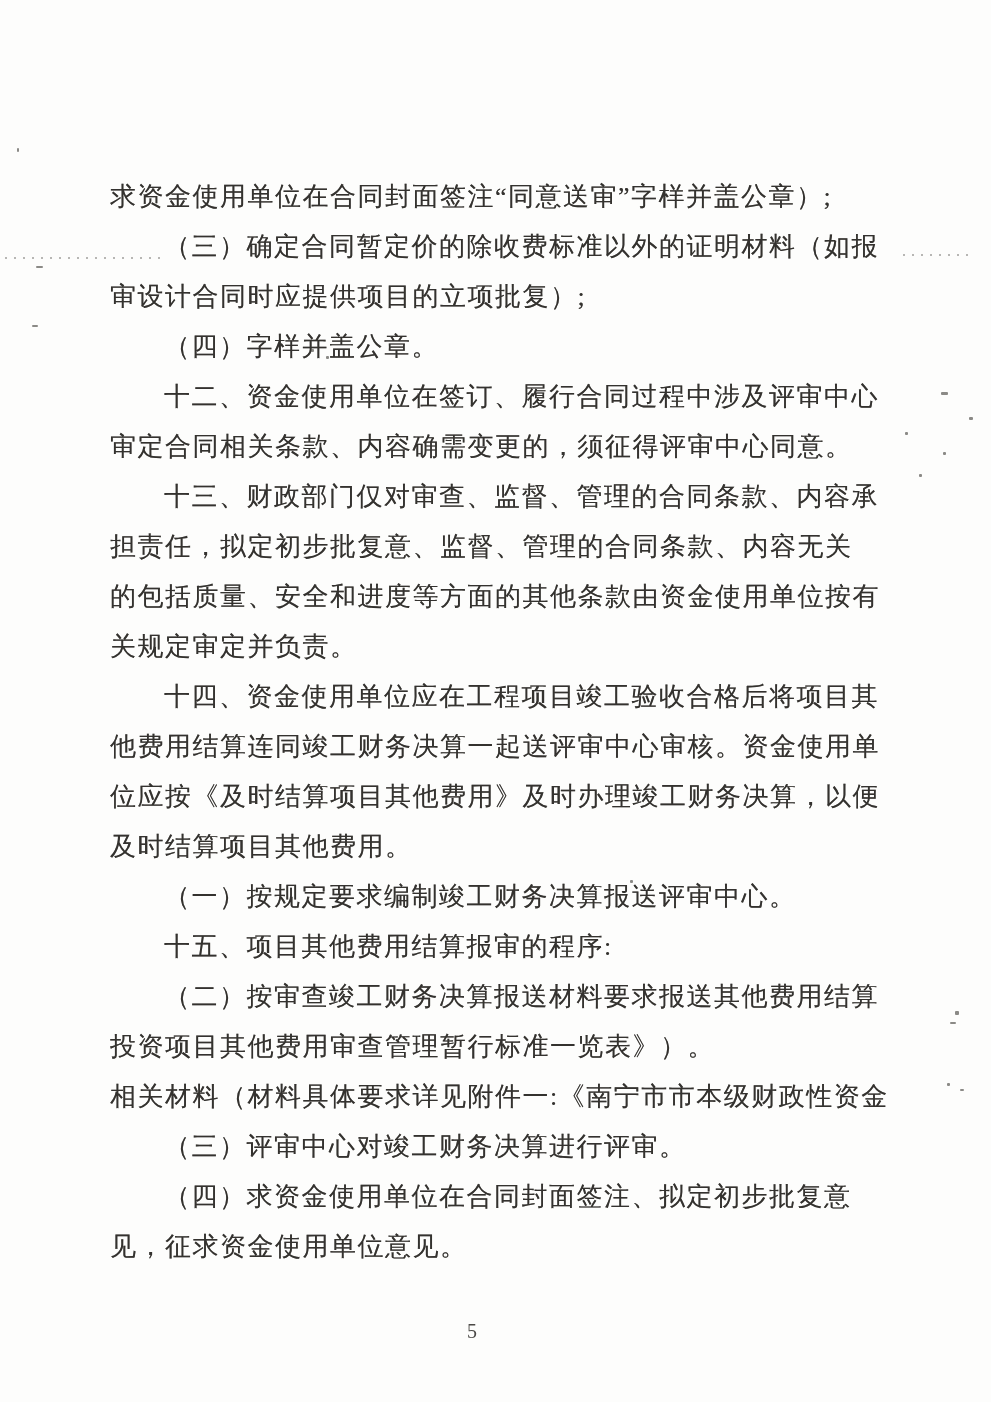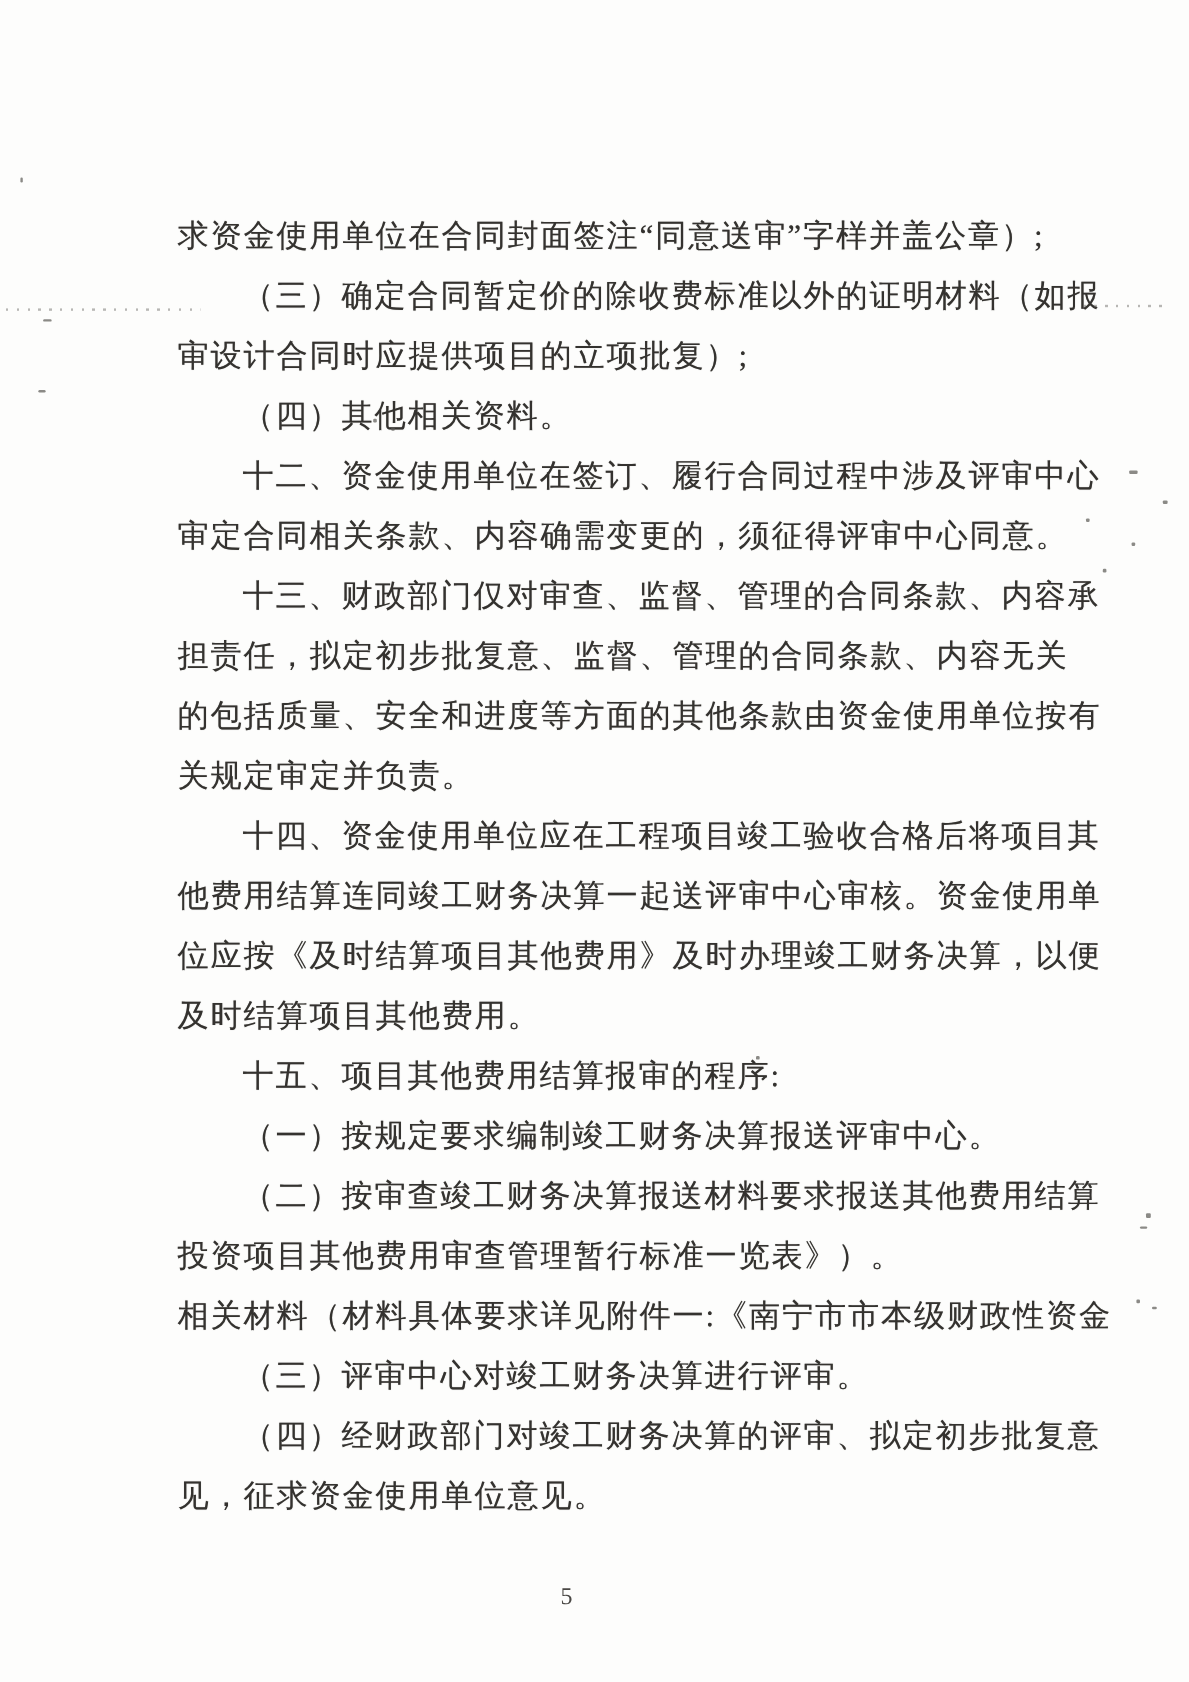--- a/index.html
+++ b/index.html
@@ -17,21 +17,20 @@
     position: absolute;
     inset: 0;
     width: 991px;
     height: 1402px;
   }
   .doc-body {
     position: absolute;
     left: 110px;
     top: 172px;
     width: 778px;
-    margin-left: 38px;
   }
   .line {
     height: 50px;
     line-height: 50px;
     font-size: 26px;
     letter-spacing: 1.5px;
     white-space: nowrap;
     color: #34322f;
     text-shadow: 0 0 0.6px rgba(55,52,48,0.55);
     -webkit-font-smoothing: antialiased;
@@ -61,38 +60,38 @@
   }
 </style>
 </head>
 <body style="background: rgb(253, 253, 252);">
 
 <div class="page">
   <div class="doc-body" id="doc-body">
       <div class="line">求资金使用单位在合同封面签注“同意送审”字样并盖公章）;</div>
       <div class="line indent">（三）确定合同暂定价的除收费标准以外的证明材料（如报</div>
       <div class="line">审设计合同时应提供项目的立项批复）;</div>
-      <div class="line indent">（四）其他相关资料。</div>
+      <div class="line indent">（四）字样并盖公章。</div>
       <div class="line indent">十二、资金使用单位在签订、履行合同过程中涉及评审中心</div>
       <div class="line">审定合同相关条款、内容确需变更的，须征得评审中心同意。</div>
       <div class="line indent">十三、财政部门仅对审查、监督、管理的合同条款、内容承</div>
       <div class="line">担责任，拟定初步批复意、监督、管理的合同条款、内容无关</div>
       <div class="line">的包括质量、安全和进度等方面的其他条款由资金使用单位按有</div>
       <div class="line">关规定审定并负责。</div>
       <div class="line indent">十四、资金使用单位应在工程项目竣工验收合格后将项目其</div>
       <div class="line">他费用结算连同竣工财务决算一起送评审中心审核。资金使用单</div>
       <div class="line">位应按《及时结算项目其他费用》及时办理竣工财务决算，以便</div>
       <div class="line">及时结算项目其他费用。</div>
+      <div class="line indent">（一）按规定要求编制竣工财务决算报送评审中心。</div>
       <div class="line indent">十五、项目其他费用结算报审的程序:</div>
-      <div class="line indent">（一）按规定要求编制竣工财务决算报送评审中心。</div>
       <div class="line indent">（二）按审查竣工财务决算报送材料要求报送其他费用结算</div>
       <div class="line">投资项目其他费用审查管理暂行标准一览表》）。</div>
       <div class="line">相关材料（材料具体要求详见附件一:《南宁市市本级财政性资金</div>
       <div class="line indent">（三）评审中心对竣工财务决算进行评审。</div>
-      <div class="line indent">（四）经财政部门对竣工财务决算的评审、拟定初步批复意</div>
+      <div class="line indent">（四）求资金使用单位在合同封面签注、拟定初步批复意</div>
       <div class="line">见，征求资金使用单位意见。</div>
     </div>
   <div class="page-number">5</div>
   <div id="artifacts">
       <div class="dotted-seg" style="left: 5px; top: 257px; width: 162px;"></div>
       <div class="dotted-seg" style="left: 903px; top: 254px; width: 66px;"></div>
       <div class="speck" style="left: 17px; top: 148px; width: 2px; height: 4px;"></div>
       <div class="speck" style="left: 36px; top: 266px; width: 7px; height: 2px;"></div>
       <div class="speck" style="left: 32px; top: 325px; width: 6px; height: 2px;"></div>
       <div class="speck" style="left: 311px; top: 349px; width: 3px; height: 3px;"></div>

